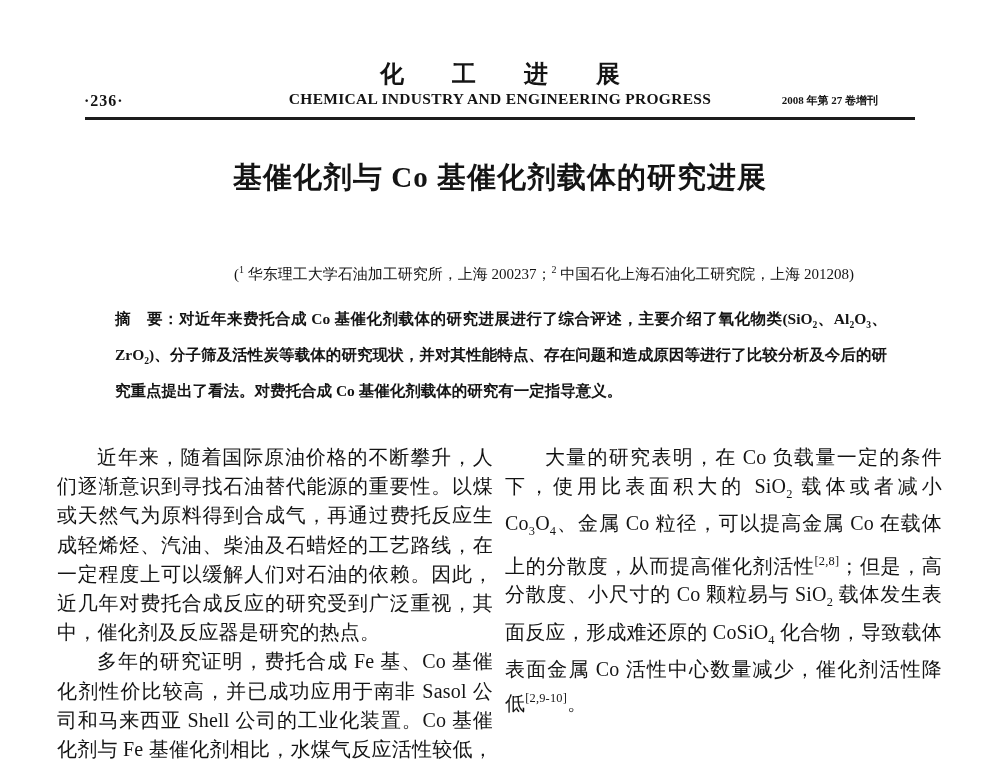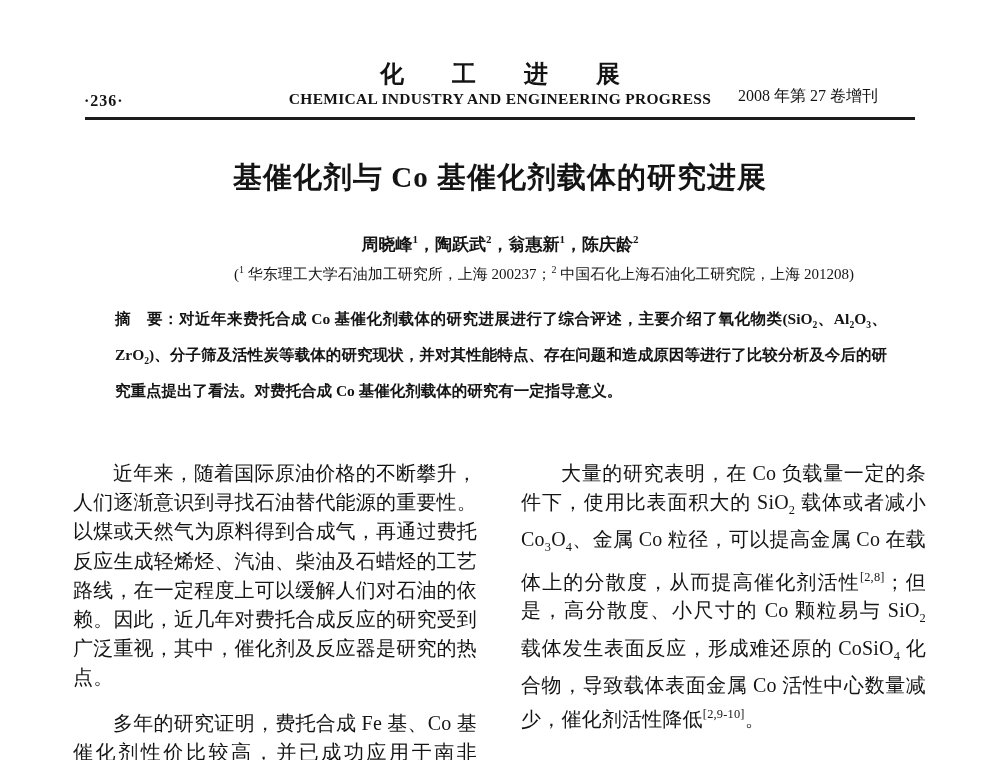--- a/index.html
+++ b/index.html
@@ -21,22 +21,22 @@
   .journal-cn {
     position: absolute; top: 58px; left: 0; width: 100%;
     text-align: center; font-size: 24px; font-weight: 600;
   }
   .journal-en {
     position: absolute; top: 90px; left: 0; width: 100%;
     text-align: center; font-size: 15.5px; font-weight: 700;
     letter-spacing: 0.3px;
   }
   .issue-label {
-    position: absolute; top: 86px; right: 122px;
-    font-size: 16px; font-weight: 400;
+    position: absolute; top: 93px; right: 122px;
+    font-size: 11px; font-weight: 700;
   }
   .header-rule {
     position: absolute; top: 117px; left: 85px; width: 830px; height: 3px;
     background: #1c1c1c;
   }
   
   .article-title {
     position: absolute; top: 158px; left: 0; width: 100%;
     text-align: center; font-size: 29px; font-weight: 700;
     letter-spacing: 1px;
@@ -62,40 +62,39 @@
     position: absolute; top: 396px; left: 115px; width: 772px;
     font-size: 15.5px; font-weight: 700; line-height: 30px;
   }
   
   .body-column {
     position: absolute; top: 443px;
   }
   .col-left  { left: 57px;  width: 436px; }
   .col-right { left: 505px; width: 437px; }
   .body-column p {
-    margin: 16px; font-size: 20px; line-height: 29.2px;
+    margin: 0; font-size: 20px; line-height: 29.2px;
     text-align: justify; letter-spacing: 0.2px;
   }
   .body-column p.indent { text-indent: 2em; }
   sub { font-size: 0.62em; }
   sup { font-size: 0.62em; }
 </style>
 </head>
 <body>
 
 <div class="page">
 
   <div class="page-number">·236·</div>
   <div class="journal-cn">化　　工　　进　　展</div>
   <div class="journal-en">CHEMICAL INDUSTRY AND ENGINEERING PROGRESS</div>
   <div class="issue-label">2008 年第 27 卷增刊</div>
   <div class="header-rule"></div>
 
   <div class="article-title">基催化剂与 Co 基催化剂载体的研究进展</div>
-  <div class="authors-line">周晓峰<sup>1</sup>，陶跃武<sup>2</sup>，翁惠新<sup>1</sup>，陈庆龄<sup>2</sup></div>
   <div class="affiliation-line">(<sup>1</sup> 华东理工大学石油加工研究所，上海 200237；<sup>2</sup> 中国石化上海石油化工研究院，上海 201208)</div>
 
   <div class="abstract-section">
     <span class="abstract-label">摘　要：</span><span>对近年来费托合成 Co 基催化剂载体的研究进展进行了综合评述，主要介绍了氧化物类(SiO<sub>2</sub>、Al<sub>2</sub>O<sub>3</sub>、ZrO<sub>2</sub>)、分子筛及活性炭等载体的研究现状，并对其性能特点、存在问题和造成原因等进行了比较分析及今后的研究重点提出了看法。对费托合成 Co 基催化剂载体的研究有一定指导意义。</span>
   </div>
 
   <div class="body-column col-left">
     <p class="indent">近年来，随着国际原油价格的不断攀升，人们逐渐意识到寻找石油替代能源的重要性。以煤或天然气为原料得到合成气，再通过费托反应生成轻烯烃、汽油、柴油及石蜡烃的工艺路线，在一定程度上可以缓解人们对石油的依赖。因此，近几年对费托合成反应的研究受到广泛重视，其中，催化剂及反应器是研究的热点。</p>
     <p class="indent">多年的研究证明，费托合成 Fe 基、Co 基催化剂性价比较高，并已成功应用于南非 Sasol 公司和马来西亚 Shell 公司的工业化装置。Co 基催化剂与 Fe 基催化剂相比，水煤气反应活性较低，合成产物</p>
   </div>

